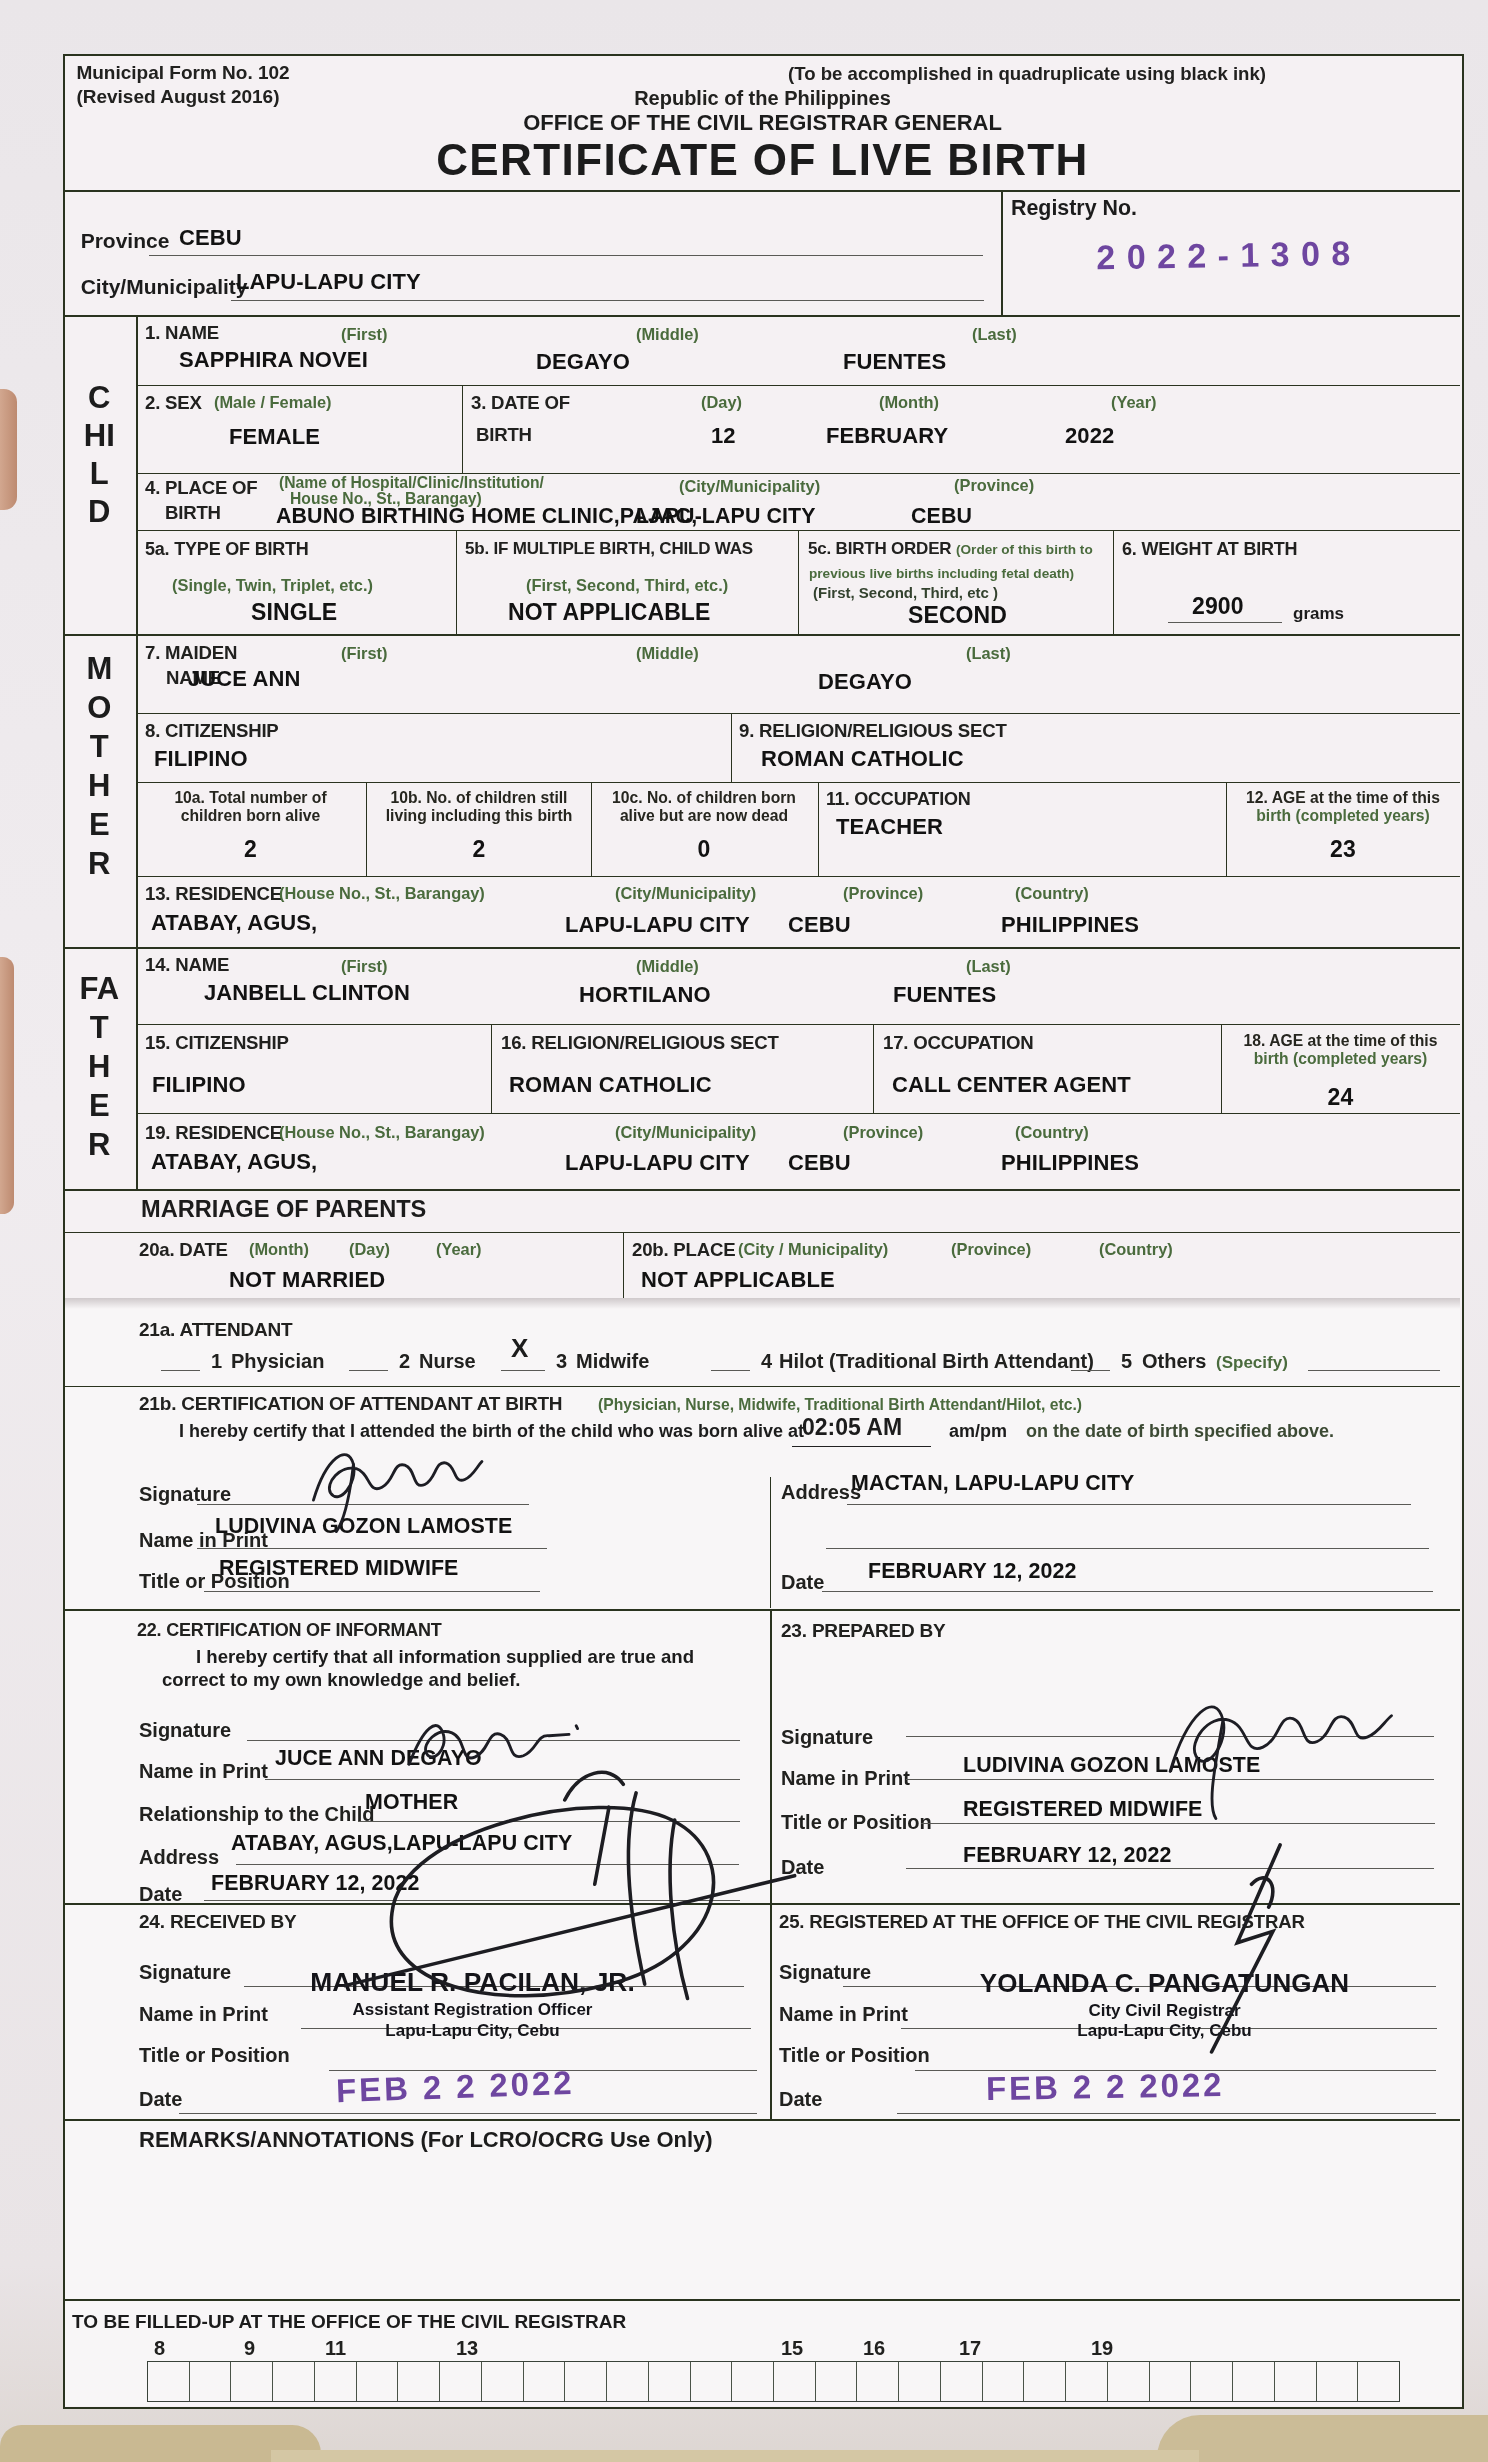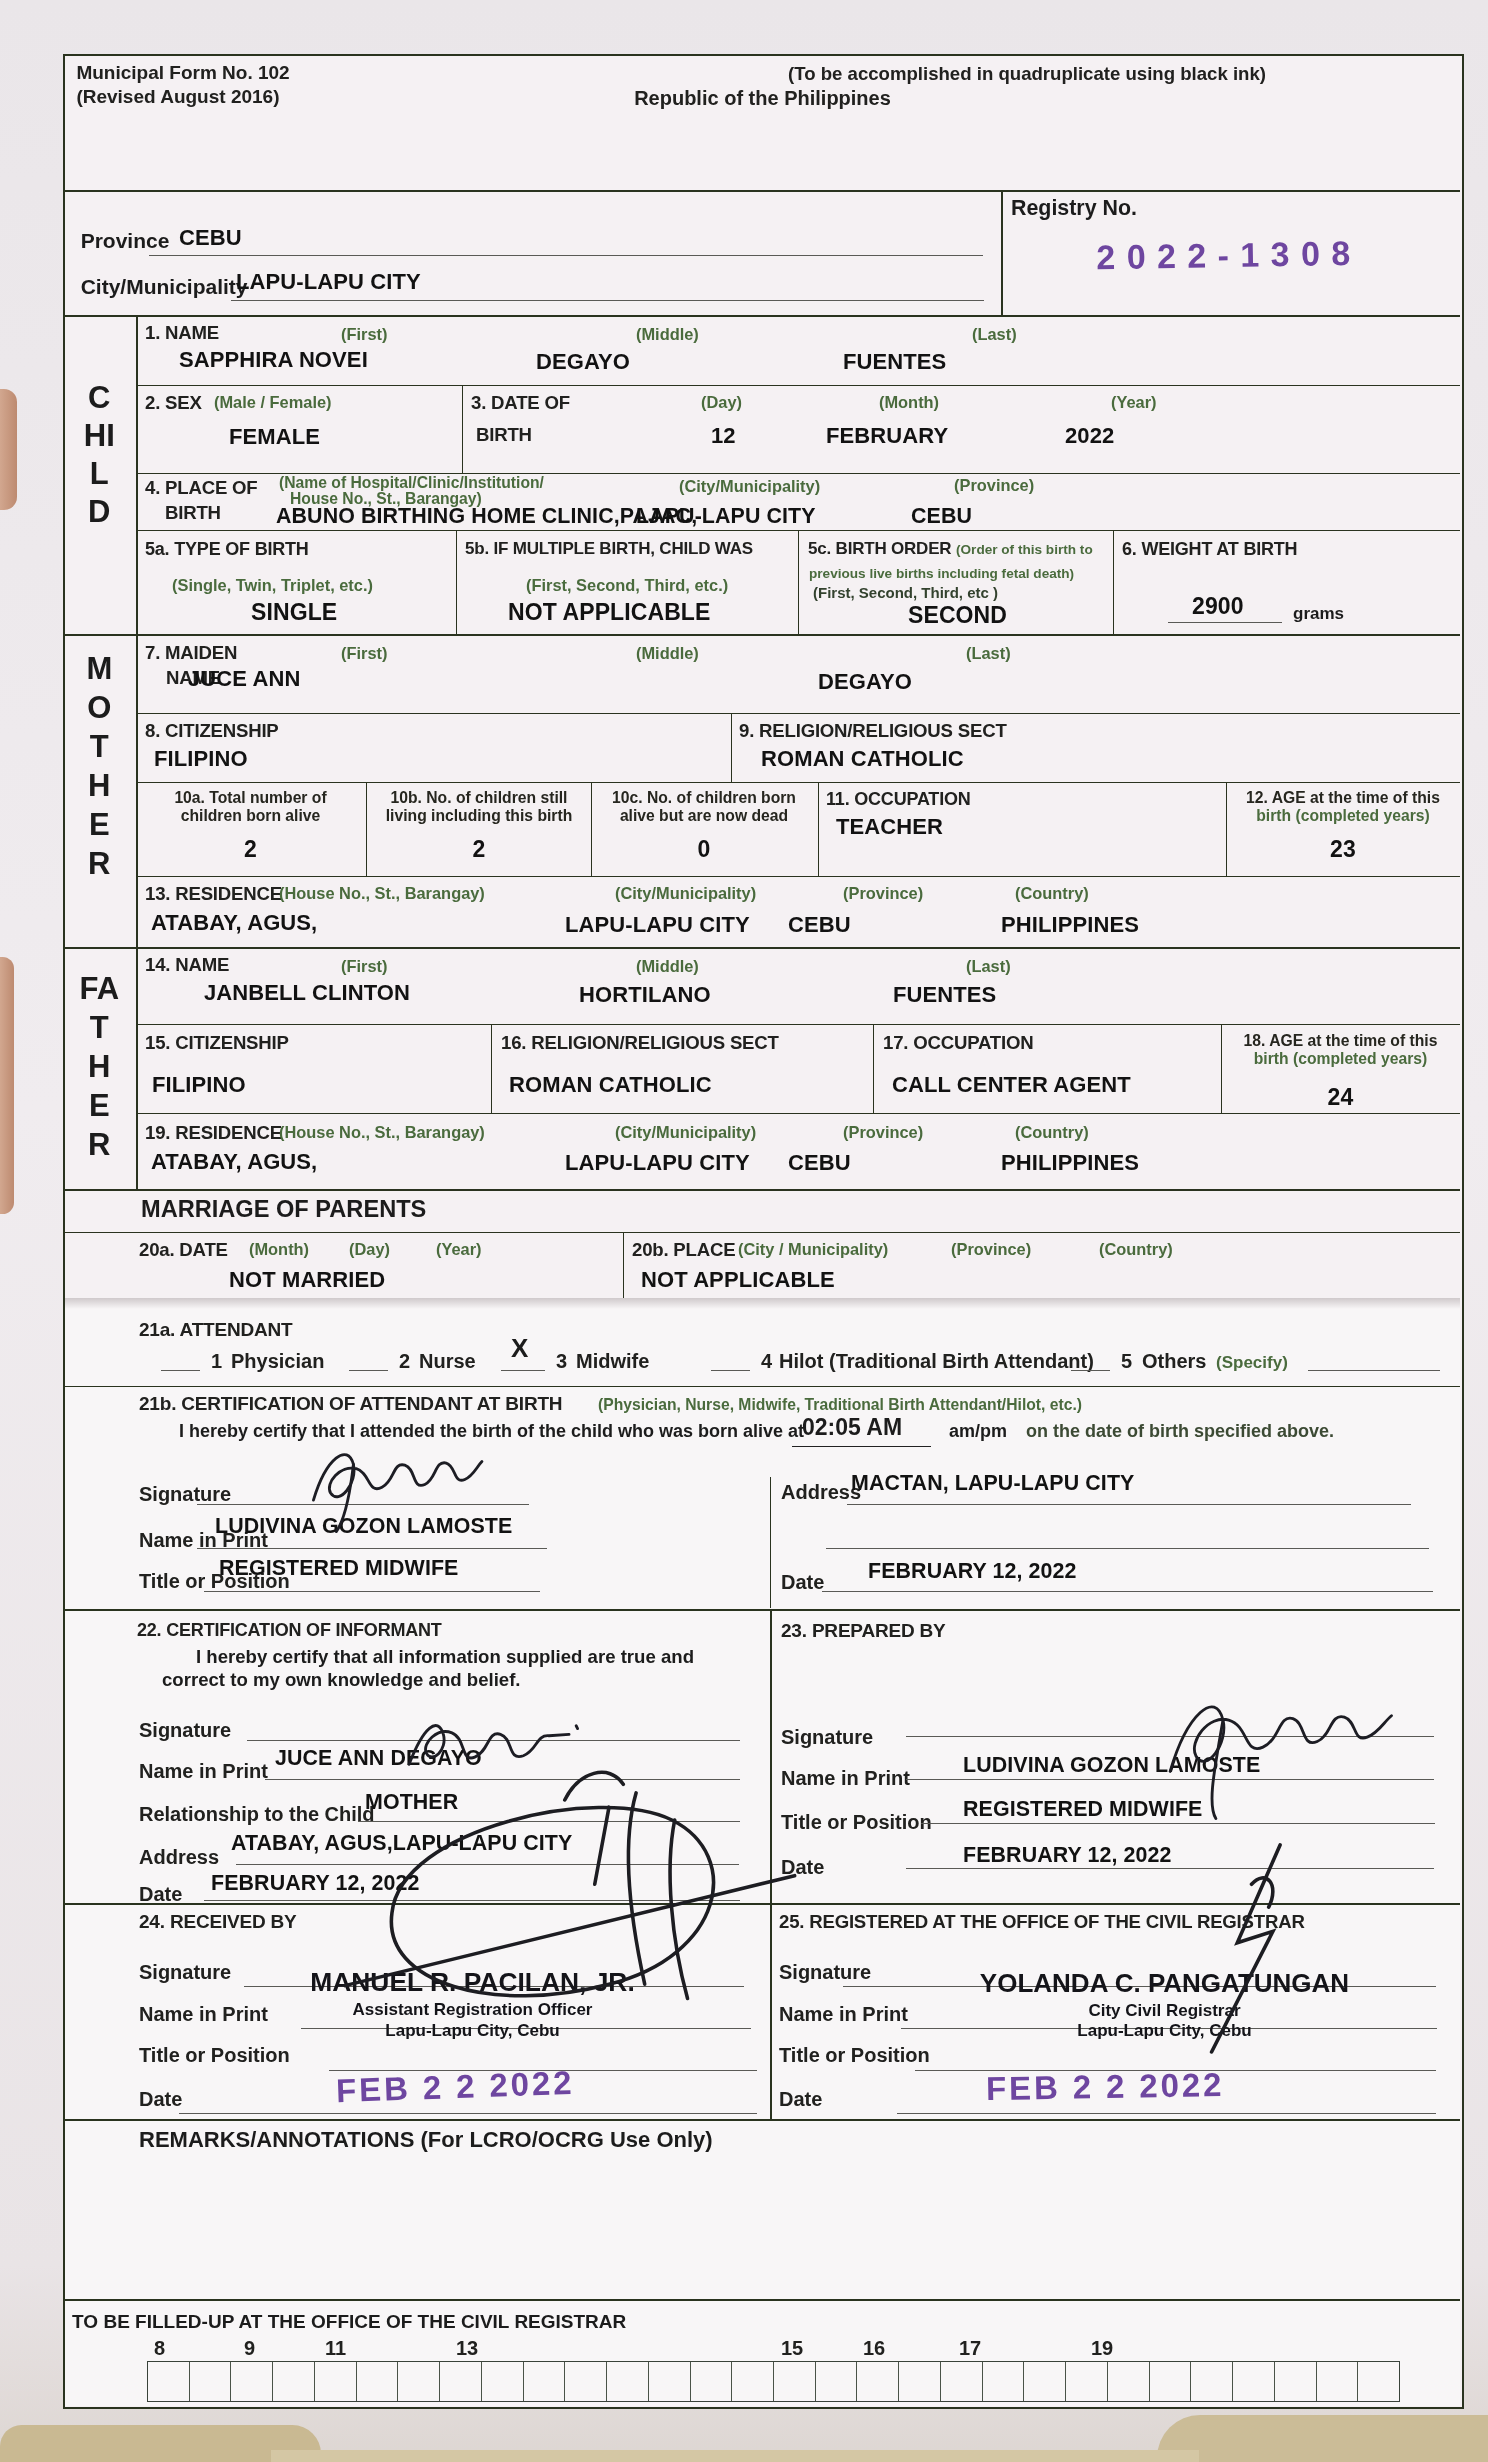--- a/index.html
+++ b/index.html
@@ -83,20 +83,22 @@
     <div class="vl" style="left:808px;top:968px;height:89px;width:1.4px;"></div>
     <div class="vl" style="left:1156px;top:968px;height:89px;width:1.4px;"></div>
     <div class="vl" style="left:558px;top:1176px;height:66px;width:1.4px;"></div>
     <div class="vl" style="left:705px;top:1421px;height:131px;width:1.4px;"></div>
     <div class="vl" style="left:705px;top:1553px;height:511px;"></div>
 
     <span class="t lbl2" style="left:11.4px;top:5.7px;font-size:19px;">Municipal Form No. 102</span>
     <span class="t lbl2" style="left:11.4px;top:30px;font-size:19px;">(Revised August 2016)</span>
     <span class="t lbl2" style="left:723px;top:7.1px;width:664px;text-align:left;font-size:18.6px;">(To be accomplished in quadruplicate using black ink)</span>
     <span class="t lbl2 vc" style="left:0;top:31px;width:1395px;font-size:20px;">Republic of the Philippines</span>
+    <span class="t vc" style="left:0;top:54px;width:1395px;font-size:22px;font-weight:700;">OFFICE OF THE CIVIL REGISTRAR GENERAL</span>
+    <span class="t vc" style="left:0;top:79px;width:1395px;font-size:44px;font-weight:800;letter-spacing:1.4px;">CERTIFICATE OF LIVE BIRTH</span>
 
     <span class="t" style="left:15.7px;top:173px;font-size:21px;font-weight:600;">Province</span>
     <span class="t val" style="left:114px;top:169px;">CEBU</span>
     <div class="ul" style="left:84px;top:199px;width:834px;"></div>
     <span class="t" style="left:15.7px;top:219px;font-size:21px;font-weight:600;">City/Municipality</span>
     <span class="t val" style="left:171px;top:213px;">LAPU-LAPU CITY</span>
     <div class="ul" style="left:166px;top:244px;width:753px;"></div>
     <span class="t" style="left:946px;top:140px;font-size:21.4px;font-weight:600;">Registry No.</span>
     <span class="t stamp-purple vc" style="left:950px;top:180px;width:428px;font-size:34px;letter-spacing:11.4px;transform:rotate(-1deg);">2022-1308</span>
 

